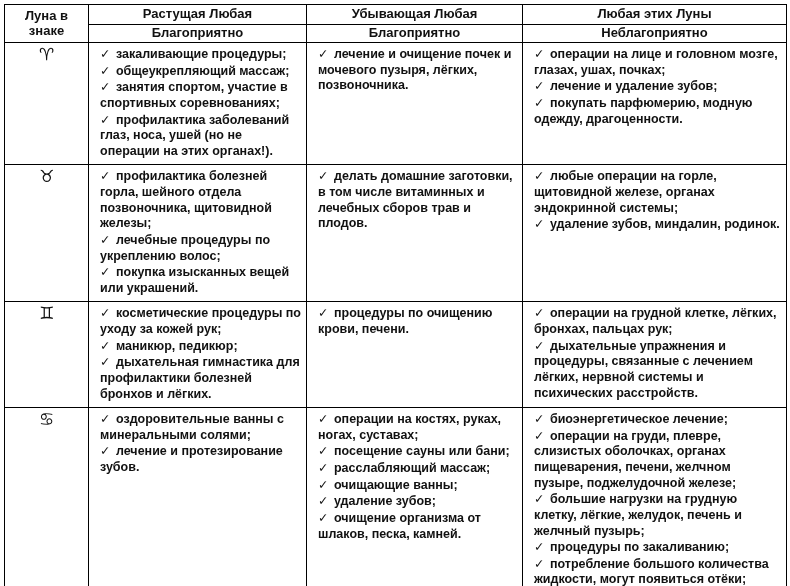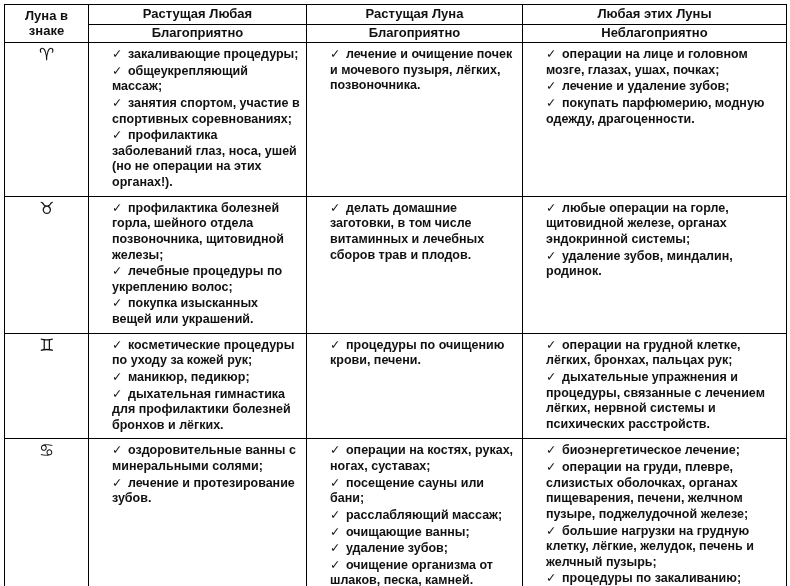--- a/index.html
+++ b/index.html
@@ -57,21 +57,21 @@
     line-height: 1;
   }
   .list-cell {
     padding: 4px 5px 4px 7px;
     font-size: 12.5px;
     font-weight: bold;
     line-height: 1.25;
     text-align: left;
   }
   .item {
-    margin: 0 0 1px 16px;
+    margin: 0 0 1px 4px;
   }
   .check {
     font-weight: bold;
     padding-right: 2px;
   }
 </style>
 </head>
 <body>
 
 <div class="page">
@@ -79,21 +79,21 @@
     <colgroup>
       <col style="width:84px">
       <col style="width:218px">
       <col style="width:216px">
       <col style="width:264px">
     </colgroup>
     <thead>
       <tr>
         <th rowspan="2" class="corner">Луна в знаке</th>
         <th>Растущая Любая</th>
-        <th>Растущая Луна</th>
+        <th>Убывающая Любая</th>
         <th>Любая этих Луны</th>
       </tr>
       <tr>
         <th>Благоприятно</th>
         <th>Благоприятно</th>
         <th>Неблагоприятно</th>
       </tr>
     </thead>
     <tbody id="table-body">
         <tr>

